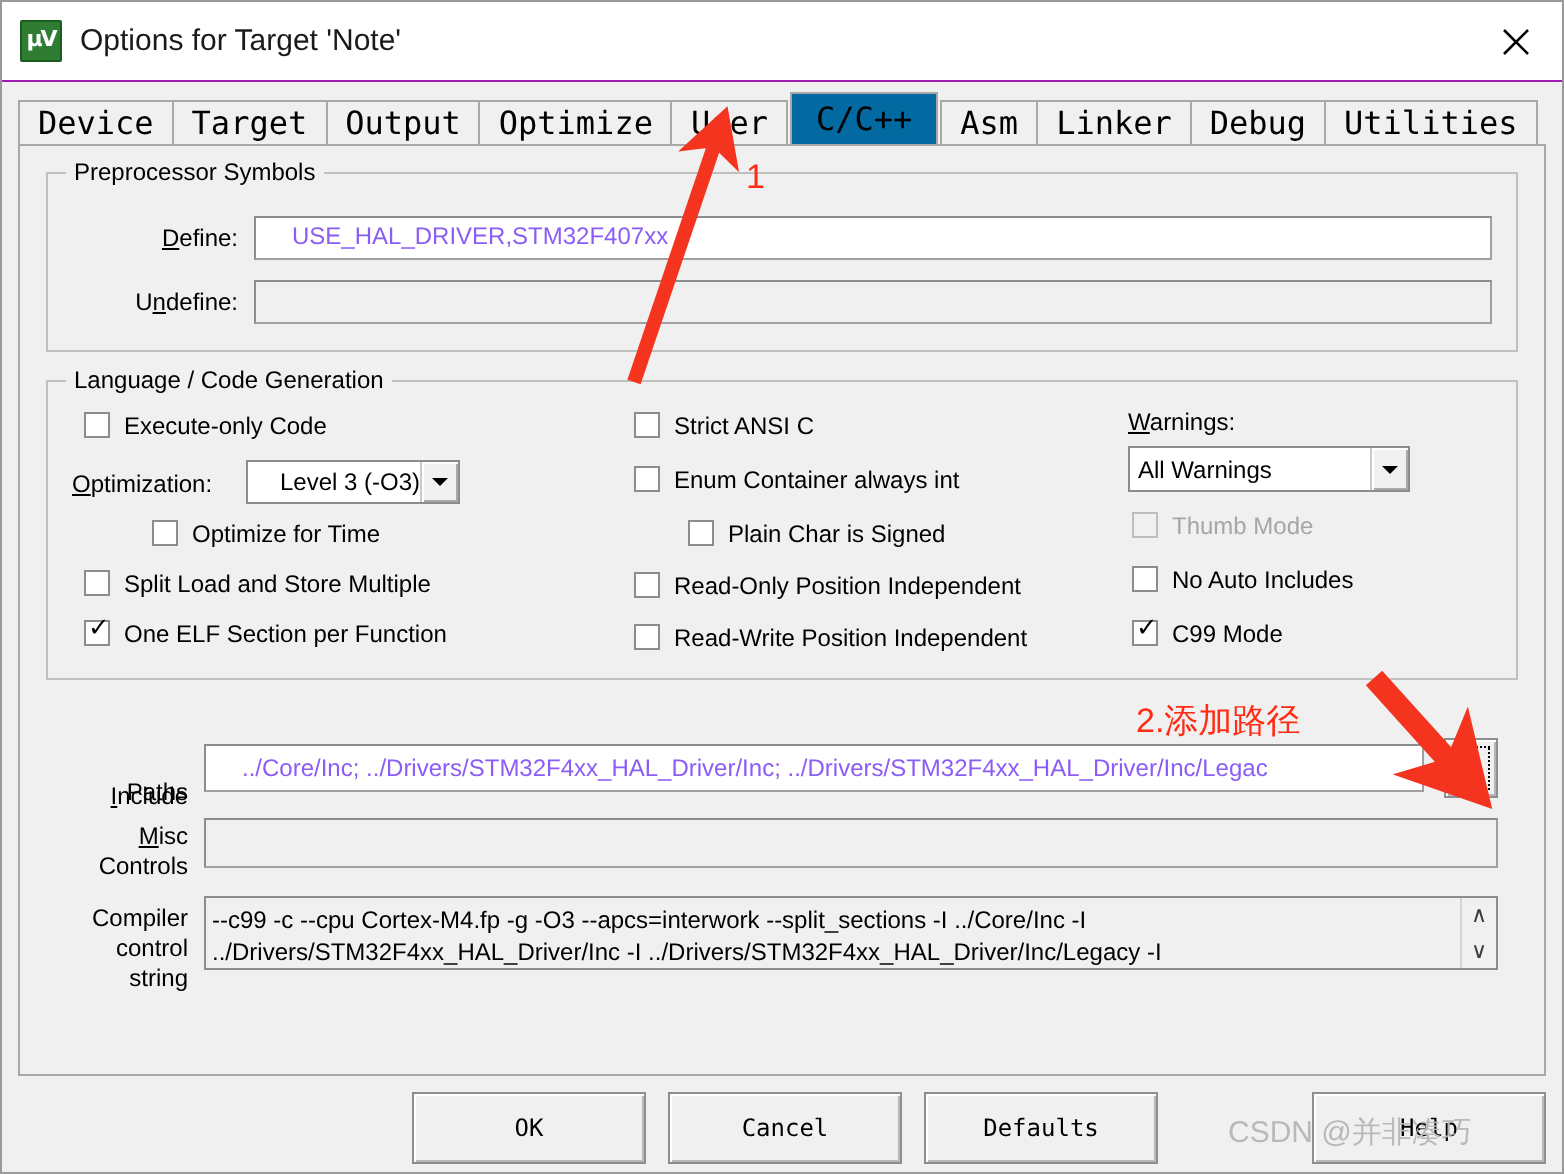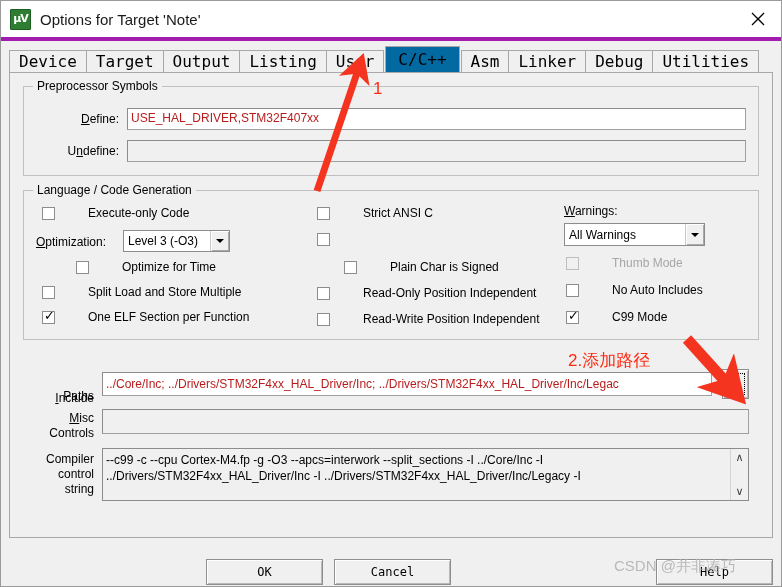--- a/index.html
+++ b/index.html
@@ -28,21 +28,21 @@
   }
 
   
   #titlebar {
     height: 40px;
     background: #ffffff;
     display: flex;
     align-items: center;
     box-sizing: border-box;
     padding-left: 9px;
-    border-bottom: 4px solid #a21caf;
+    border-bottom: 1px solid #a21caf;
   }
   #app-icon {
     width: 19px; height: 19px;
     background: #2e7d32;
     border: 1px solid #1b5e20;
     border-radius: 1px;
     position: relative;
     flex: 0 0 auto;
     margin-right: 9px;
   }
@@ -149,40 +149,38 @@
   .u { text-decoration: underline; }
 
   .textfield {
     position: absolute;
     background: #ffffff;
     border: 1px solid #a0a0a0;
     border-top-color: #8c8c8c;
     border-left-color: #8c8c8c;
     box-sizing: border-box;
     font-size: 12px;
-    color: #b91c1c;
+    color: #8b5cf6;
     overflow: hidden;
     white-space: nowrap;
     line-height: 19px;
-    padding-left: 3px;
+    padding-left: 18px;
     cursor: text;
   }
   .textfield.readonlygray {
     background: #f0f0f0;
   }
 
   
   .cb {
     position: absolute;
     display: flex;
-    align-items: center;
-    white-space: nowrap;
-    font-size: 12px;
-    cursor: pointer;
-    gap: 26px;
+    white-space: nowrap;
+    font-size: 12px;
+    cursor: pointer;
   }
   .cb .box {
     width: 13px; height: 13px;
     background: #ffffff;
     border: 1px solid #8c8c8c;
     box-sizing: border-box;
     margin-right: 7px;
     flex: 0 0 auto;
     position: relative;
   }
@@ -290,22 +288,22 @@
   
   #buttonbar {
     position: absolute;
     left: 0; right: 0;
     bottom: 0;
     height: 48px;
     background: #f0f0f0;
   }
   .btn {
     position: absolute;
-    top: 21px;
-    height: 26px;
+    top: 8px;
+    height: 36px;
     background: #f0f0f0;
     border: 1px solid #8e8e8e;
     box-shadow: inset 1px 1px 0 #ffffff, inset -1px -1px 0 #b8b8b8;
     box-sizing: border-box;
     font-family: "DejaVu Sans Mono", monospace;
     font-size: 12px;
     color: #000;
     display: flex;
     align-items: center;
     justify-content: center;
@@ -351,21 +349,21 @@
         <line x1="1" y1="1" x2="13" y2="13" stroke="#000" stroke-width="1.3"></line>
         <line x1="13" y1="1" x2="1" y2="13" stroke="#000" stroke-width="1.3"></line>
       </svg>
     </div>
   </div>
 
   <div id="tabstrip">
     <div class="tab">Device</div>
     <div class="tab">Target</div>
     <div class="tab">Output</div>
-    <div class="tab">Listing</div>
+    <div class="tab">Optimize</div>
     <div class="tab">User</div>
     <div class="tab selected">C/C++</div>
     <div class="tab">Asm</div>
     <div class="tab">Linker</div>
     <div class="tab">Debug</div>
     <div class="tab">Utilities</div>
   </div>
 
   <div id="tabpage">
 
@@ -381,21 +379,21 @@
 
     <div class="group" style="left:13px; top:117px; right:13px; height:150px;">
       <span class="group-title">Language / Code Generation</span>
 
       <div class="cb" style="left:18px; top:15px;">
         <span class="box"></span>
         <span class="cb-label">Execute-only Code</span>
       </div>
 
       <span class="lbl" style="left:12px; top:44px;"><span class="u">O</span>ptimization:</span>
-      <div class="combo" style="left:99px; top:39px; width:107px; height:22px;">
+      <div class="combo" style="left:99px; top:39px; width:107px; height:22px;text-align:right;">
         <span class="combo-text">Level 3 (-O3)</span>
         <span class="combo-btn">
           <span class="arrow"></span>
         </span>
       </div>
 
       <div class="cb" style="left:18px; top:69px;padding-left:34px;">
         <span class="box"></span>
         <span class="cb-label">Optimize for Time</span>
       </div>
@@ -409,20 +407,21 @@
         </span>
         <span class="cb-label">One ELF Section per Function</span>
       </div>
 
       <div class="cb" style="left:293px; top:15px;">
         <span class="box"></span>
         <span class="cb-label">Strict ANSI C</span>
       </div>
       <div class="cb" style="left:293px; top:42px;">
         <span class="box"></span>
+        <span class="cb-label">Enum Container always int</span>
       </div>
       <div class="cb" style="left:293px; top:69px;padding-left:27px;">
         <span class="box"></span>
         <span class="cb-label">Plain Char is Signed</span>
       </div>
       <div class="cb" style="left:293px; top:95px;">
         <span class="box"></span>
         <span class="cb-label">Read-Only Position Independent</span>
       </div>
       <div class="cb" style="left:293px; top:121px;">
@@ -462,33 +461,34 @@
     </div>
 
     <span class="lbl right" style="left:10px; top:338px; width:74px;"><span class="u">M</span>isc</span>
     <span class="lbl right" style="left:10px; top:353px; width:74px;">Controls</span>
     <div class="textfield readonlygray" style="left:92px; top:336px; width:647px; height:25px; line-height:23px;"></div>
 
     <span class="lbl right" style="left:10px; top:379px; width:74px;">Compiler</span>
     <span class="lbl right" style="left:10px; top:394px; width:74px;">control</span>
     <span class="lbl right" style="left:10px; top:409px; width:74px;">string</span>
 
-    <div id="compiler-box" style="left:92px; top:375px; width:647px; height:53px;">
+    <div id="compiler-box" style="left:92px; top:375px; width:647px; height:37px;">
       <div id="compiler-text">--c99 -c --cpu Cortex-M4.fp -g -O3 --apcs=interwork --split_sections -I ../Core/Inc -I
 ../Drivers/STM32F4xx_HAL_Driver/Inc -I ../Drivers/STM32F4xx_HAL_Driver/Inc/Legacy -I</div>
       <div id="compiler-scrollbar">
         <div class="sb-btn">∧</div>
         <div class="sb-btn">∨</div>
       </div>
     </div>
   </div>
 
   <div id="buttonbar">
     <div class="btn" style="left:205px; width:117px;">OK</div>
     <div class="btn" style="left:333px; width:117px;">Cancel</div>
+    <div class="btn" style="left:461px; width:117px;">Defaults</div>
     <div class="btn" style="left:655px; width:117px;">Help</div>
   </div>
 
   <div id="watermark" style="left:613px; top:556px;text-align:right;">CSDN @并非凑巧</div>
 
   <svg id="arrows" viewBox="0 0 782 587" xmlns="http://www.w3.org/2000/svg">
     <defs>
       <marker id="arrowhead1" markerWidth="4.2" markerHeight="4.6" refX="1.2" refY="2.3" orient="auto">
         <path d="M0,0 L4.2,2.3 L0,4.6 L1.1,2.3 Z" fill="#f4341f"></path>
       </marker>

